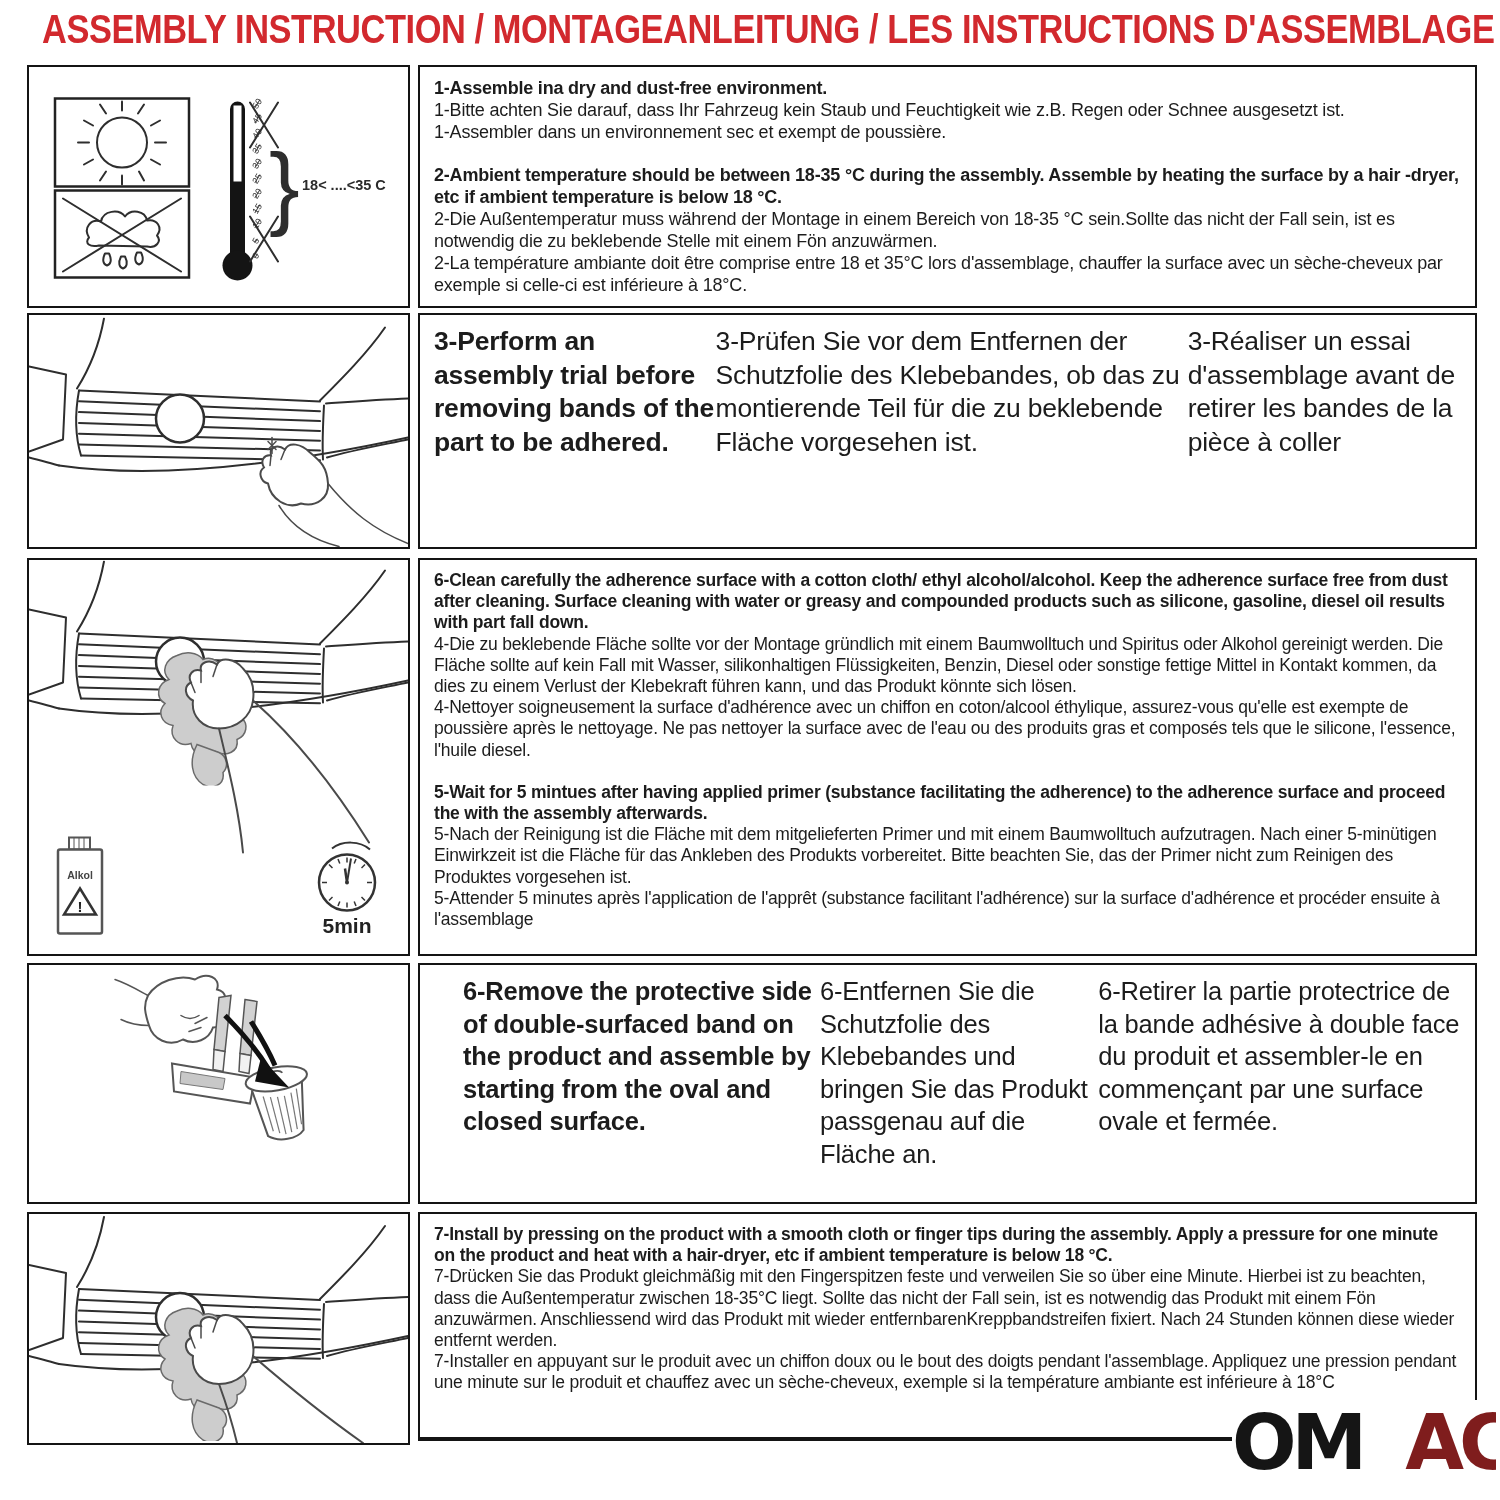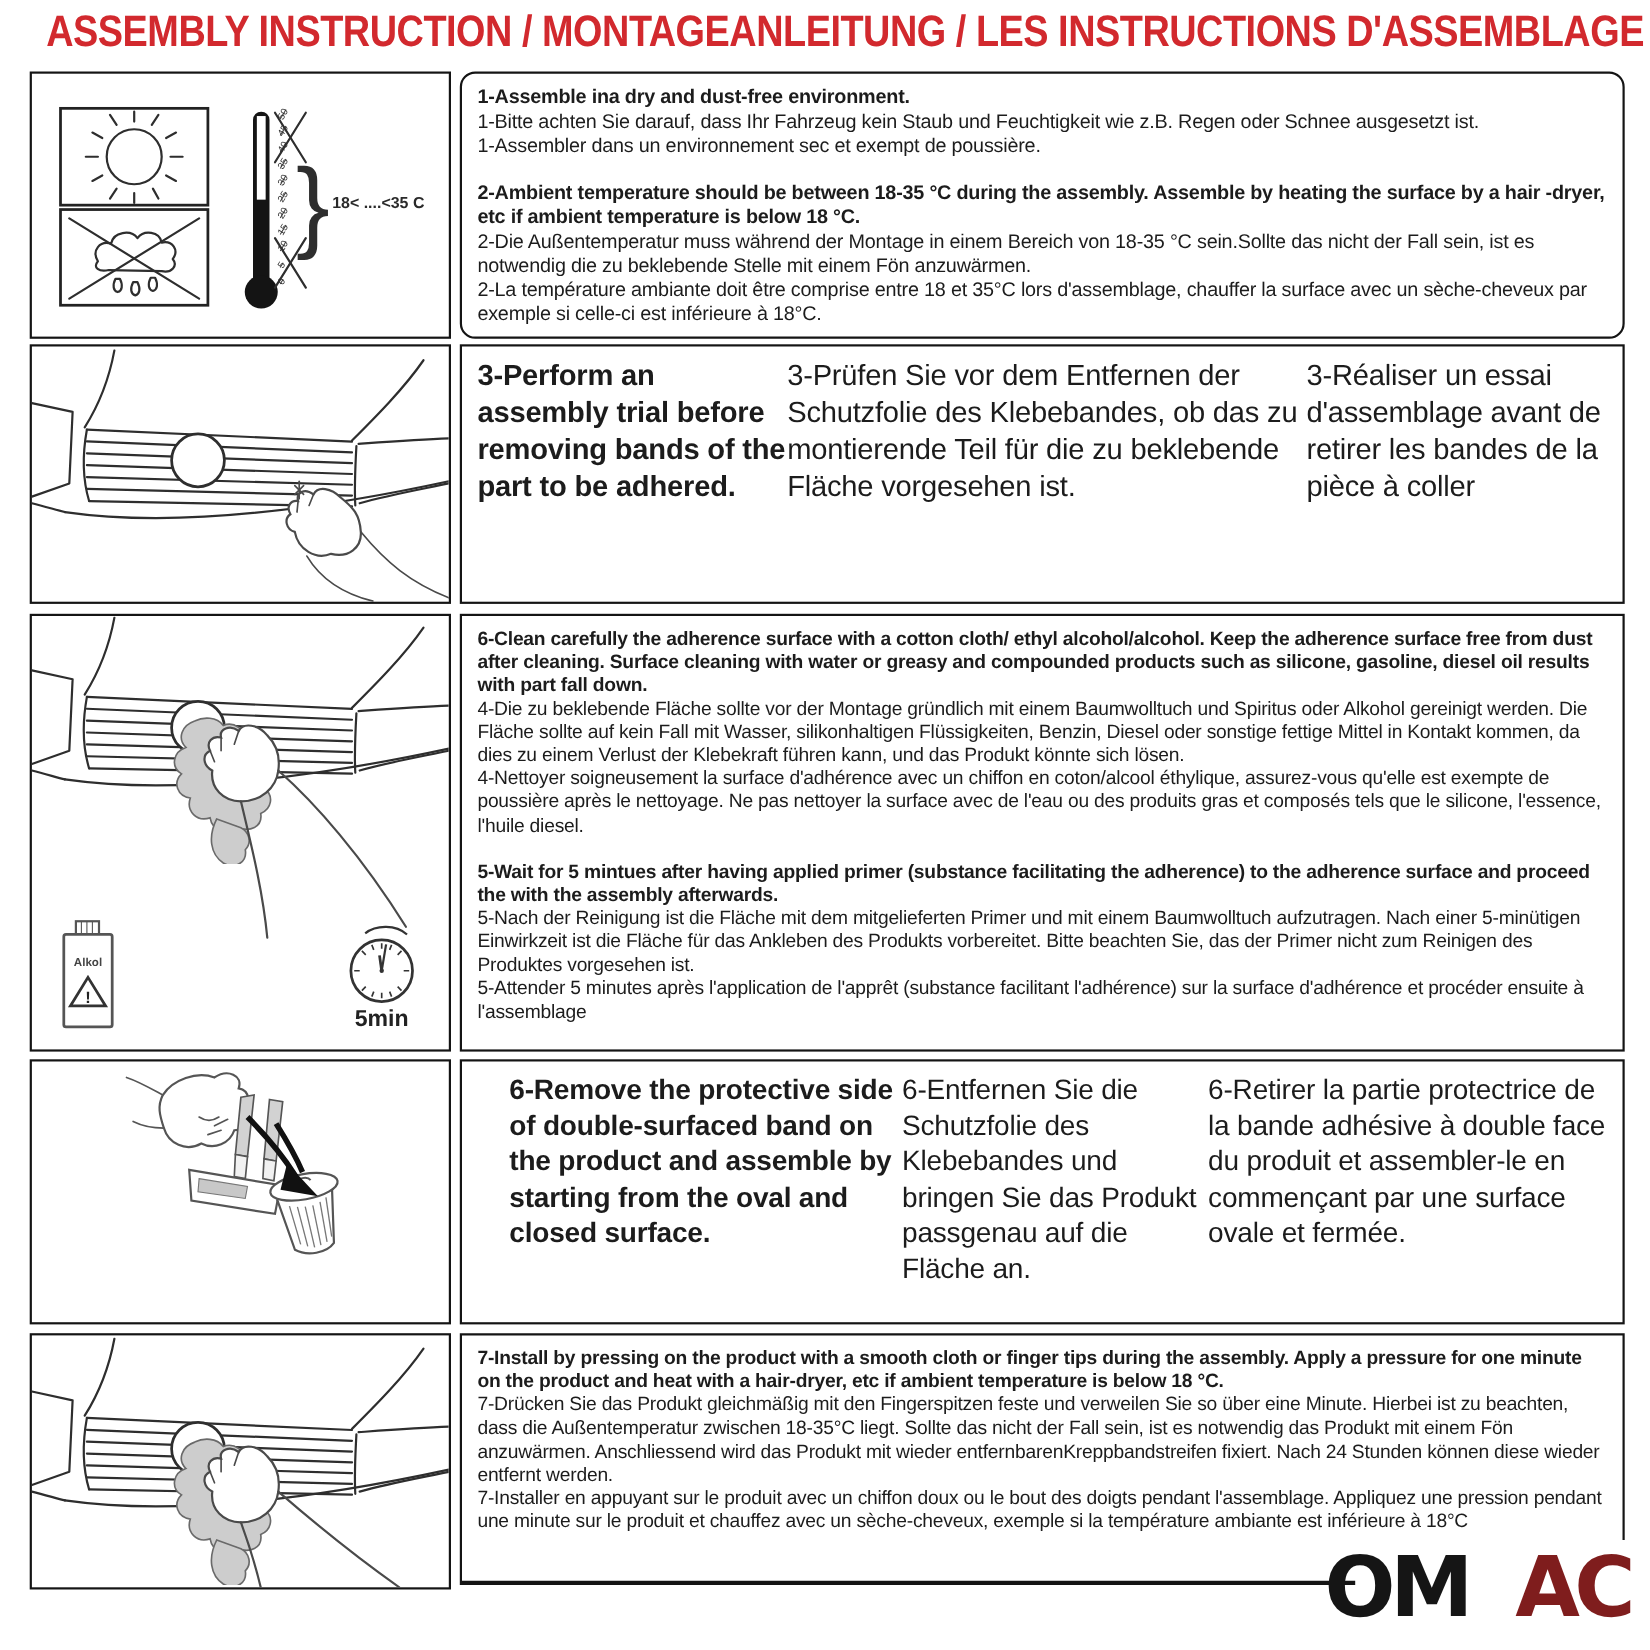--- a/index.html
+++ b/index.html
@@ -17,21 +17,21 @@
   .gap{margin-top:21px;}
   .fs-m .t{font-size:18px;line-height:22px;}
   .fs-s .t{font-size:17.5px;line-height:21.2px;}
   .fs-l .t{font-size:26.5px;line-height:33.5px;}
   .fs-l2 .t{font-size:25.5px;line-height:32.5px;}
   .bb-thick{border-bottom-width:4px;}
   .art{width:100%;height:100%;display:block;}
   .ln{fill:none;stroke:#2e2e2e;stroke-width:2;stroke-linecap:round;stroke-linejoin:round;}
   .ibox{fill:#fff;stroke:#222;stroke-width:2.5;}
   .logo{position:absolute;left:1232px;top:1400px;width:250px;height:86px;background:#fff;
-        display:flex;align-items:center;justify-content:flex-end;
+        display:flex;align-items:center;
         font-family:"DejaVu Sans",sans-serif;font-weight:bold;font-size:76px;letter-spacing:-5px;line-height:1;}
   .logo .blk{color:#151515;}
   .logo .red{color:#7f1d1d;margin-left:43px;}
   svg text{font-family:"Liberation Sans","DejaVu Sans",sans-serif;}
 </style>
 </head>
 <body>
 
 <div class="page">
 
@@ -121,21 +121,21 @@
       <g class="ln">
         <line x1="221" y1="35" x2="249" y2="80"></line>
           <line x1="249" y1="35" x2="221" y2="80"></line>
         <line x1="221" y1="149" x2="249" y2="194"></line>
           <line x1="249" y1="149" x2="221" y2="194"></line>
       </g>
       <text x="240" y="150" font-size="92" fill="#2e2e2e">}</text>
       <text x="273" y="122" font-size="14.5" font-weight="bold" fill="#2a2a2a">18&lt; ....&lt;35 C</text>
     </svg>
   </div>
-  <div class="txtbox fs-m" style="left:418px;top:65px;width:1059px;height:243px;border-radius:14px;">
+  <div class="txtbox fs-m" style="left:418px;top:65px;width:1059px;height:243px;">
     <p class="t bold">1-Assemble ina dry and dust-free environment.</p>
     <p class="t">1-Bitte achten Sie darauf, dass Ihr Fahrzeug kein Staub und Feuchtigkeit wie z.B. Regen oder Schnee ausgesetzt ist.</p>
     <p class="t">1-Assembler dans un environnement sec et exempt de poussière.</p>
     <p class="t bold gap">2-Ambient temperature should be between 18-35 °C  during the assembly. Assemble by heating the surface by a hair -dryer, etc if ambient temperature is below 18 °C.</p>
     <p class="t">2-Die Außentemperatur muss während der Montage in einem Bereich von 18-35 °C  sein.Sollte das nicht der Fall sein, ist es notwendig die zu beklebende Stelle mit einem Fön anzuwärmen.</p>
     <p class="t">2-La température ambiante doit être comprise entre 18 et 35°C lors d'assemblage, chauffer la surface avec un sèche-cheveux par exemple si celle-ci est inférieure à 18°C.</p>
   </div>
 
   <div class="imgbox" style="left:27px;top:313px;width:383px;height:236px;">
     <svg class="art" viewBox="0 0 379 231">

